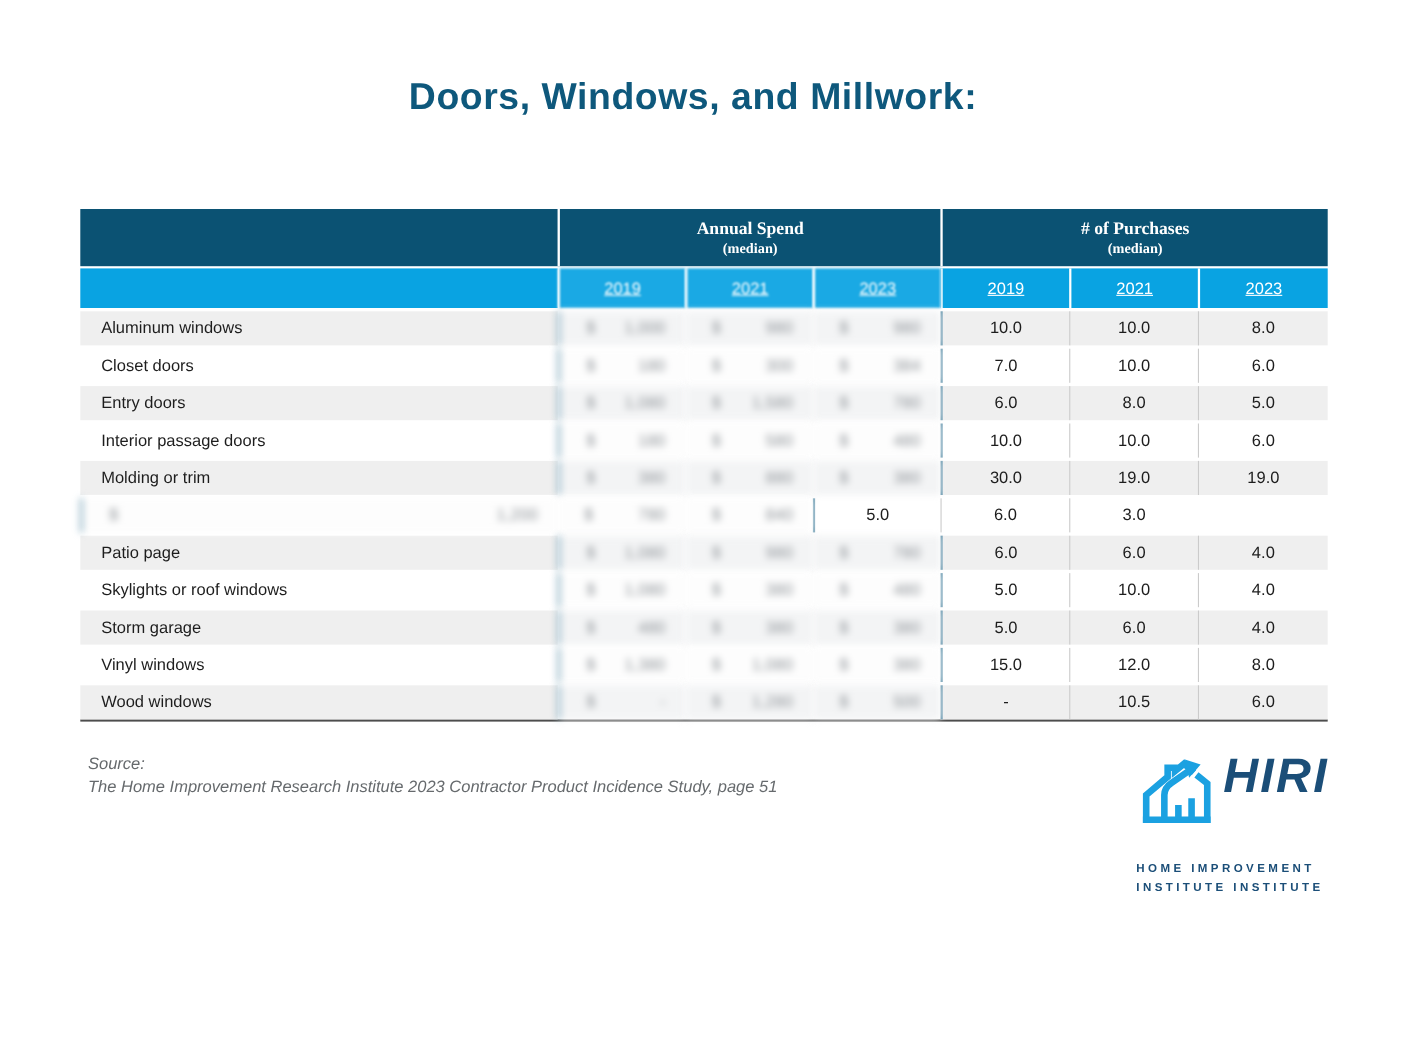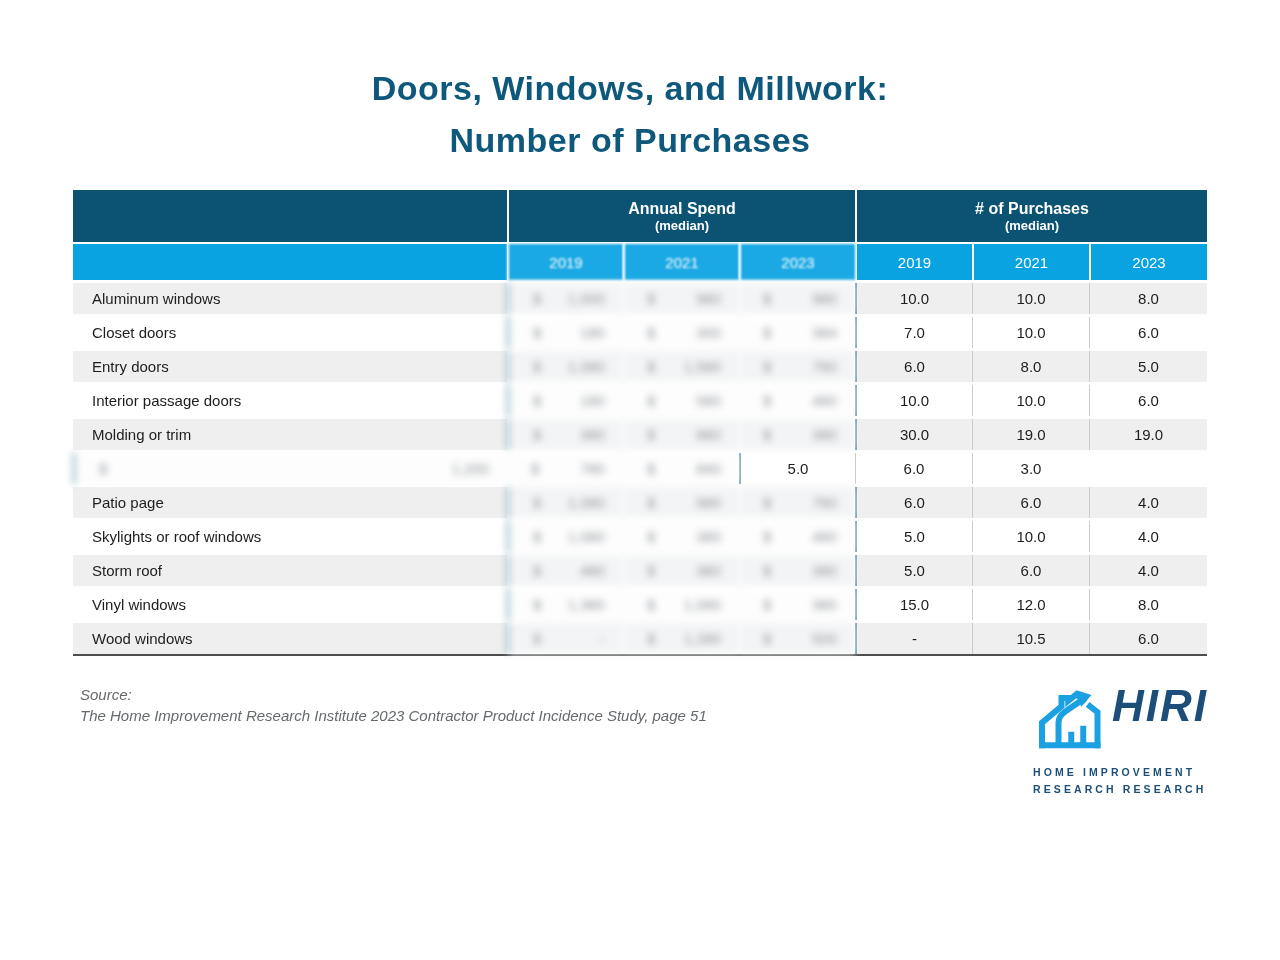--- a/index.html
+++ b/index.html
@@ -10,26 +10,26 @@
   
   .title-block { position:absolute; top:62px; left:0; width:1260px; text-align:center; }
   .title-line { font-size:34px; line-height:52px; font-weight:800; color:#0e587c; letter-spacing:0.5px; }
 
   
   .tbl { position:absolute; left:73px; top:190px; width:1134px; }
   .grid-row { display:grid; grid-template-columns:434px 116px 116px 116px 117px 117px 118px; }
   .hdr1 { display:grid; grid-template-columns:434px 348px 352px; height:52px; }
   .hdr1 .cell { background:#0b5273; color:#fff; display:flex; flex-direction:column;
                 align-items:center; justify-content:center; }
-  .hdr1 .cell + .cell { border-left:2px solid #fff; }
+  .hdr1 .cell + .cell { border-left:2px solid #fff;font-family:Liberation Serif, serif; }
   .group-label { font-size:16px; font-weight:700; line-height:19px; }
   .group-sub   { font-size:13px; font-weight:700; line-height:16px; }
   .hdr2 { margin-top:2px; height:36px; }
   .hdr2 .cell { background:#09a3e2; color:#fff; display:flex; align-items:center;
-                justify-content:center; font-size:15px; }
+                justify-content:center; font-size:15px;text-decoration:underline; }
   .hdr2 .cell + .cell { border-left:2px solid #fff; }
   .fog { filter:blur(0.8px); opacity:0.93; }
 
   .rows { margin-top:3px; }
   .trow { height:31px; margin-bottom:3px; }
   .trow:last-child { margin-bottom:0; }
   .trow .cell { display:flex; align-items:center; font-size:15px; color:#1d1d1d; }
   .trow.odd  .cell { background:#efefef; }
   .trow.even .cell { background:#ffffff; }
   .cell.label { padding-left:19px; }
@@ -47,31 +47,30 @@
   
   .source { position:absolute; left:80px; top:684px; font-style:italic;
             color:#666a6d; font-size:15px; line-height:21px; }
 
   
   .logo { position:absolute; left:1033px; top:686px; width:175px; }
   .logo-top { display:flex; align-items:flex-start;font-style:italic; }
   .logo-mark { width:82px; height:66px; }
   .logo-word { font-size:44px; font-weight:800; color:#1b4e78; letter-spacing:2px;
                line-height:40px; margin-left:4px; }
-  .logo-sub { margin-top:12px; color:#1b4e78; font-size:10.5px; font-weight:700;
+  .logo-sub { margin-top:30px; color:#1b4e78; font-size:10.5px; font-weight:700;
               letter-spacing:3.1px; line-height:16px; white-space:nowrap; }
 </style>
 </head>
 <body>
 
 <div class="slide">
 
   <div class="title-block">
     <div class="title-line">Doors, Windows, and Millwork:</div>
-    <div class="title-line">Number of Purchases</div>
   </div>
 
   <div class="tbl">
     <div class="hdr1">
       <div class="cell"></div>
       <div class="cell">
         <span class="group-label">Annual Spend</span>
         <span class="group-sub">(median)</span>
       </div>
       <div class="cell">
@@ -226,21 +225,21 @@
           </div>
           <div class="cell spend c-spend3">
             <span>$</span>
             <span class="val">480</span>
           </div>
           <div class="cell purch c-purch1">5.0</div>
           <div class="cell purch c-purch2">10.0</div>
           <div class="cell purch c-purch3">4.0</div>
         </div>
         <div class="trow grid-row odd">
-          <div class="cell label">Storm roof</div>
+          <div class="cell label">Storm garage</div>
           <div class="cell spend c-spend1">
             <span>$</span>
             <span class="val">480</span>
           </div>
           <div class="cell spend c-spend2">
             <span>$</span>
             <span class="val">380</span>
           </div>
           <div class="cell spend c-spend3">
             <span>$</span>
@@ -302,16 +301,16 @@
         <path d="M76,24 L86,32 L86,76" stroke="#1ba1e1" stroke-width="8" stroke-linecap="square"></path>
         <path d="M12,76 L86,76" stroke="#1ba1e1" stroke-width="8" stroke-linecap="square"></path>
         <path d="M51,72 L51,62" stroke="#1ba1e1" stroke-width="8" stroke-linecap="square"></path>
         <path d="M67,72 L67,54" stroke="#1ba1e1" stroke-width="8" stroke-linecap="square"></path>
         <path d="M34,72 L34,46 Q34,37 43,31 L62,18" stroke="#1ba1e1" stroke-width="8" stroke-linecap="square"></path>
         <polygon points="59,3 78,9 64,25" fill="#1ba1e1"></polygon>
       </svg>
       <div class="logo-word">HIRI</div>
     </div>
     <div class="logo-sub">HOME IMPROVEMENT</div>
-    <div class="logo-sub" style="margin-top:1px;">RESEARCH RESEARCH</div>
+    <div class="logo-sub" style="margin-top:1px;">INSTITUTE INSTITUTE</div>
   </div>
 
 </div>
 
 </body></html>

